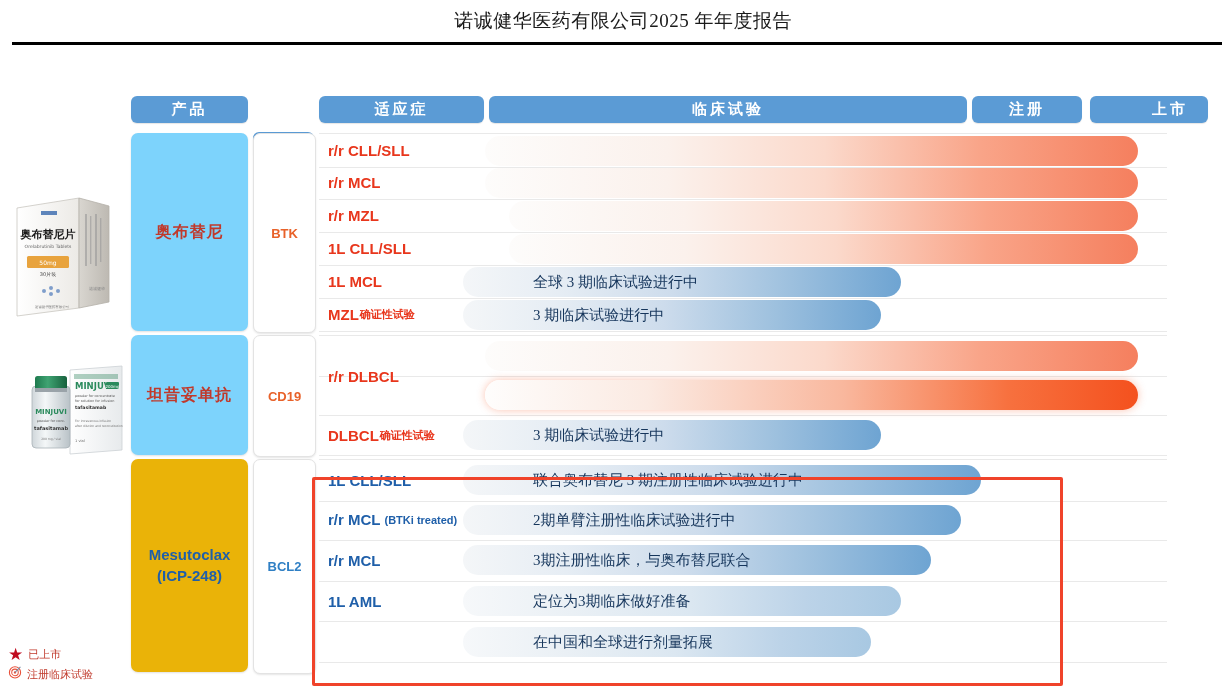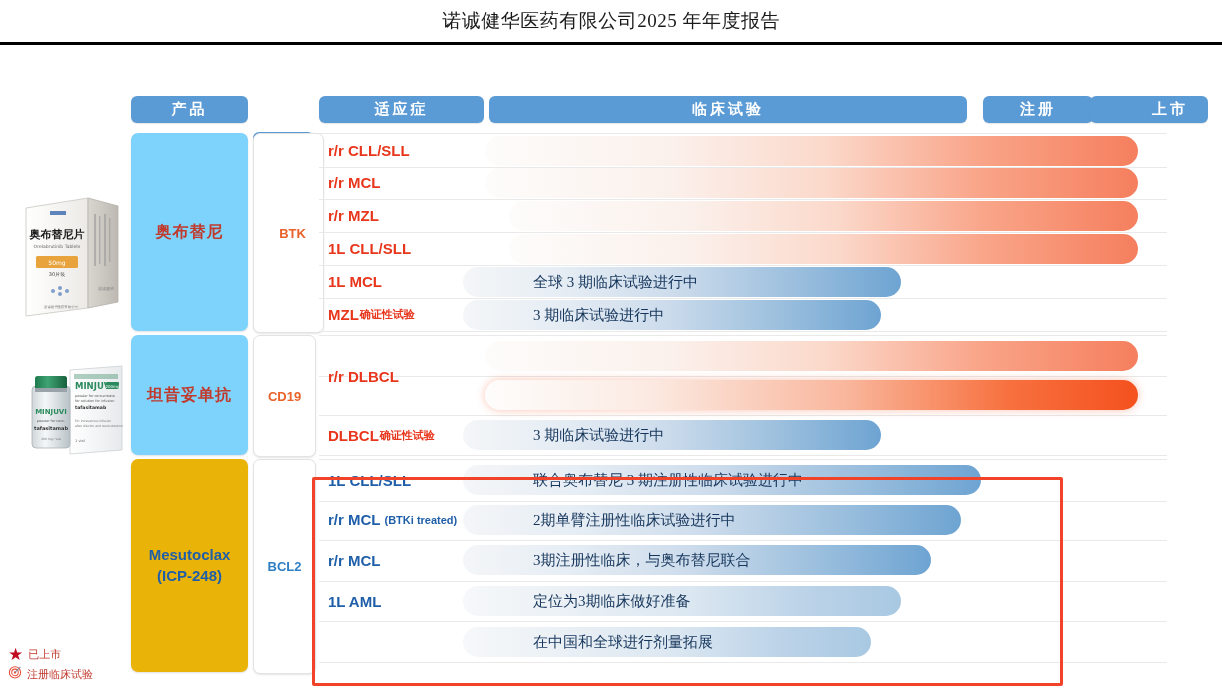--- a/index.html
+++ b/index.html
@@ -5,21 +5,21 @@
   html,body{margin:0;padding:0;}
   body{
     width:1222px;height:691px;
     background:#ffffff;
     font-family:"Liberation Sans","DejaVu Sans",sans-serif;
     position:relative;overflow:hidden;
   }
 
   
   #doc-header{
-    position:absolute;left:0;top:0;width:994px;height:48px;
+    position:absolute;left:12px;top:0;width:994px;height:48px;
   }
   #doc-title{
     position:absolute;left:0;top:8px;width:1222px;
     text-align:center;
     font-family:"Liberation Serif","DejaVu Serif",serif;
     font-size:19px;color:#1a1a1a;letter-spacing:.5px;
     white-space:nowrap;
   }
   #header-rule{
     position:absolute;left:0;top:42px;width:1222px;height:3px;
@@ -39,21 +39,21 @@
     color:#ffffff;
     font-family:"Liberation Serif","DejaVu Serif",serif;
     font-size:15px;font-weight:bold;letter-spacing:3px;
     display:flex;align-items:center;justify-content:center;
     box-shadow:0 1px 1px rgba(0,0,0,.10);
   }
   #hdr-product{left:131px;width:117px;}
   #hdr-target{left:253px;width:61px;margin-top:36px;}
   #hdr-indication{left:319px;width:165px;}
   #hdr-trial{left:489px;width:478px;}
-  #hdr-reg{left:972px;width:110px;margin-left:11px;}
+  #hdr-reg{left:972px;width:110px;}
   #hdr-market{left:1090px;width:76px;padding-left:42px;}
 
   
   .prod-cell{
     position:absolute;left:131px;width:117px;
     border-radius:7px;
     display:flex;align-items:center;justify-content:center;
     text-align:center;
     box-shadow:0 1px 2px rgba(0,0,0,.12);
   }
@@ -79,21 +79,21 @@
     border-radius:7px;
     display:flex;align-items:center;justify-content:center;
     box-shadow:0 1px 2px rgba(0,0,0,.10);
   }
   .targ-text{
     font-family:"Liberation Sans","DejaVu Sans",sans-serif;
     font-size:13px;font-weight:bold;
   }
   .targ-red{color:#e8622a;}
   .targ-blue{color:#2f7fc4;}
-  #targ-1{top:85px;height:198px;padding-left:8px;}
+  #targ-1{top:85px;height:198px;}
   #targ-2{top:287px;height:120px;}
   #targ-3{top:411px;height:213px;}
 
   
   .row{
     position:absolute;left:319px;width:848px;
     border-bottom:1px solid #e9e9e9;
     text-decoration:underline;
   }
   .row.first{border-top:1px solid #e9e9e9;}
@@ -149,21 +149,21 @@
   
   #highlight-box{
     position:absolute;left:312px;top:429px;width:745px;height:203px;
     border:3px solid #f0432a;
     border-radius:2px;
     z-index:6;pointer-events:none;
   }
 
   
   .photo{position:absolute;}
-  #photo-1{left:18px;top:142px;width:110px;height:130px;}
+  #photo-1{left:9px;top:142px;width:110px;height:130px;}
   #photo-2{left:18px;top:308px;width:110px;height:108px;}
 
   
   #legend{
     position:absolute;left:8px;top:598px;width:120px;
   }
   .legend-row{
     display:flex;align-items:center;gap:5px;margin-bottom:2px;
     white-space:nowrap;
   }

